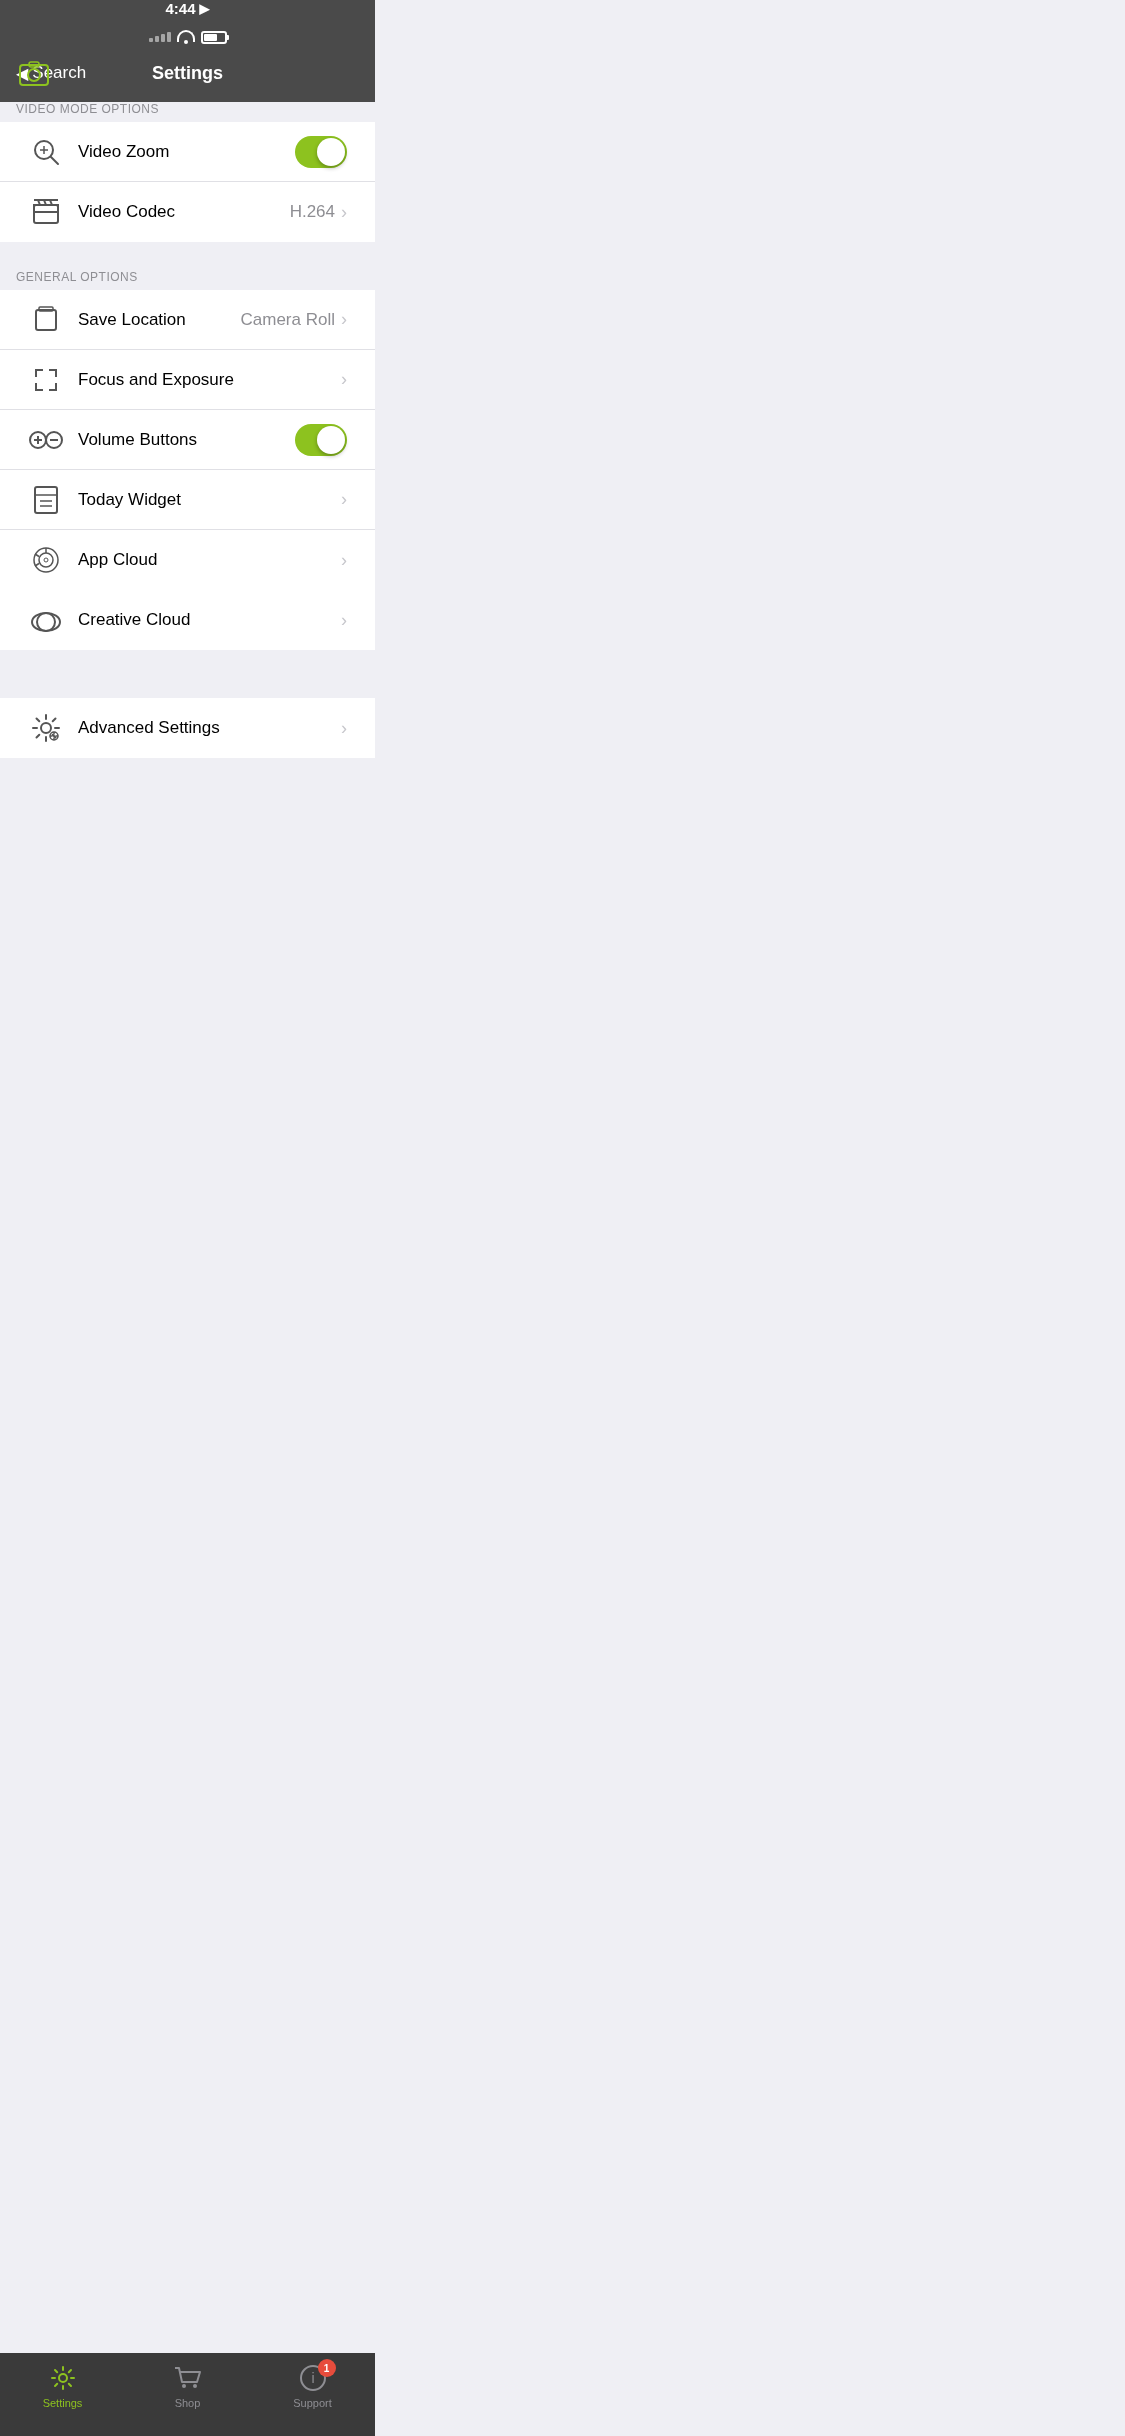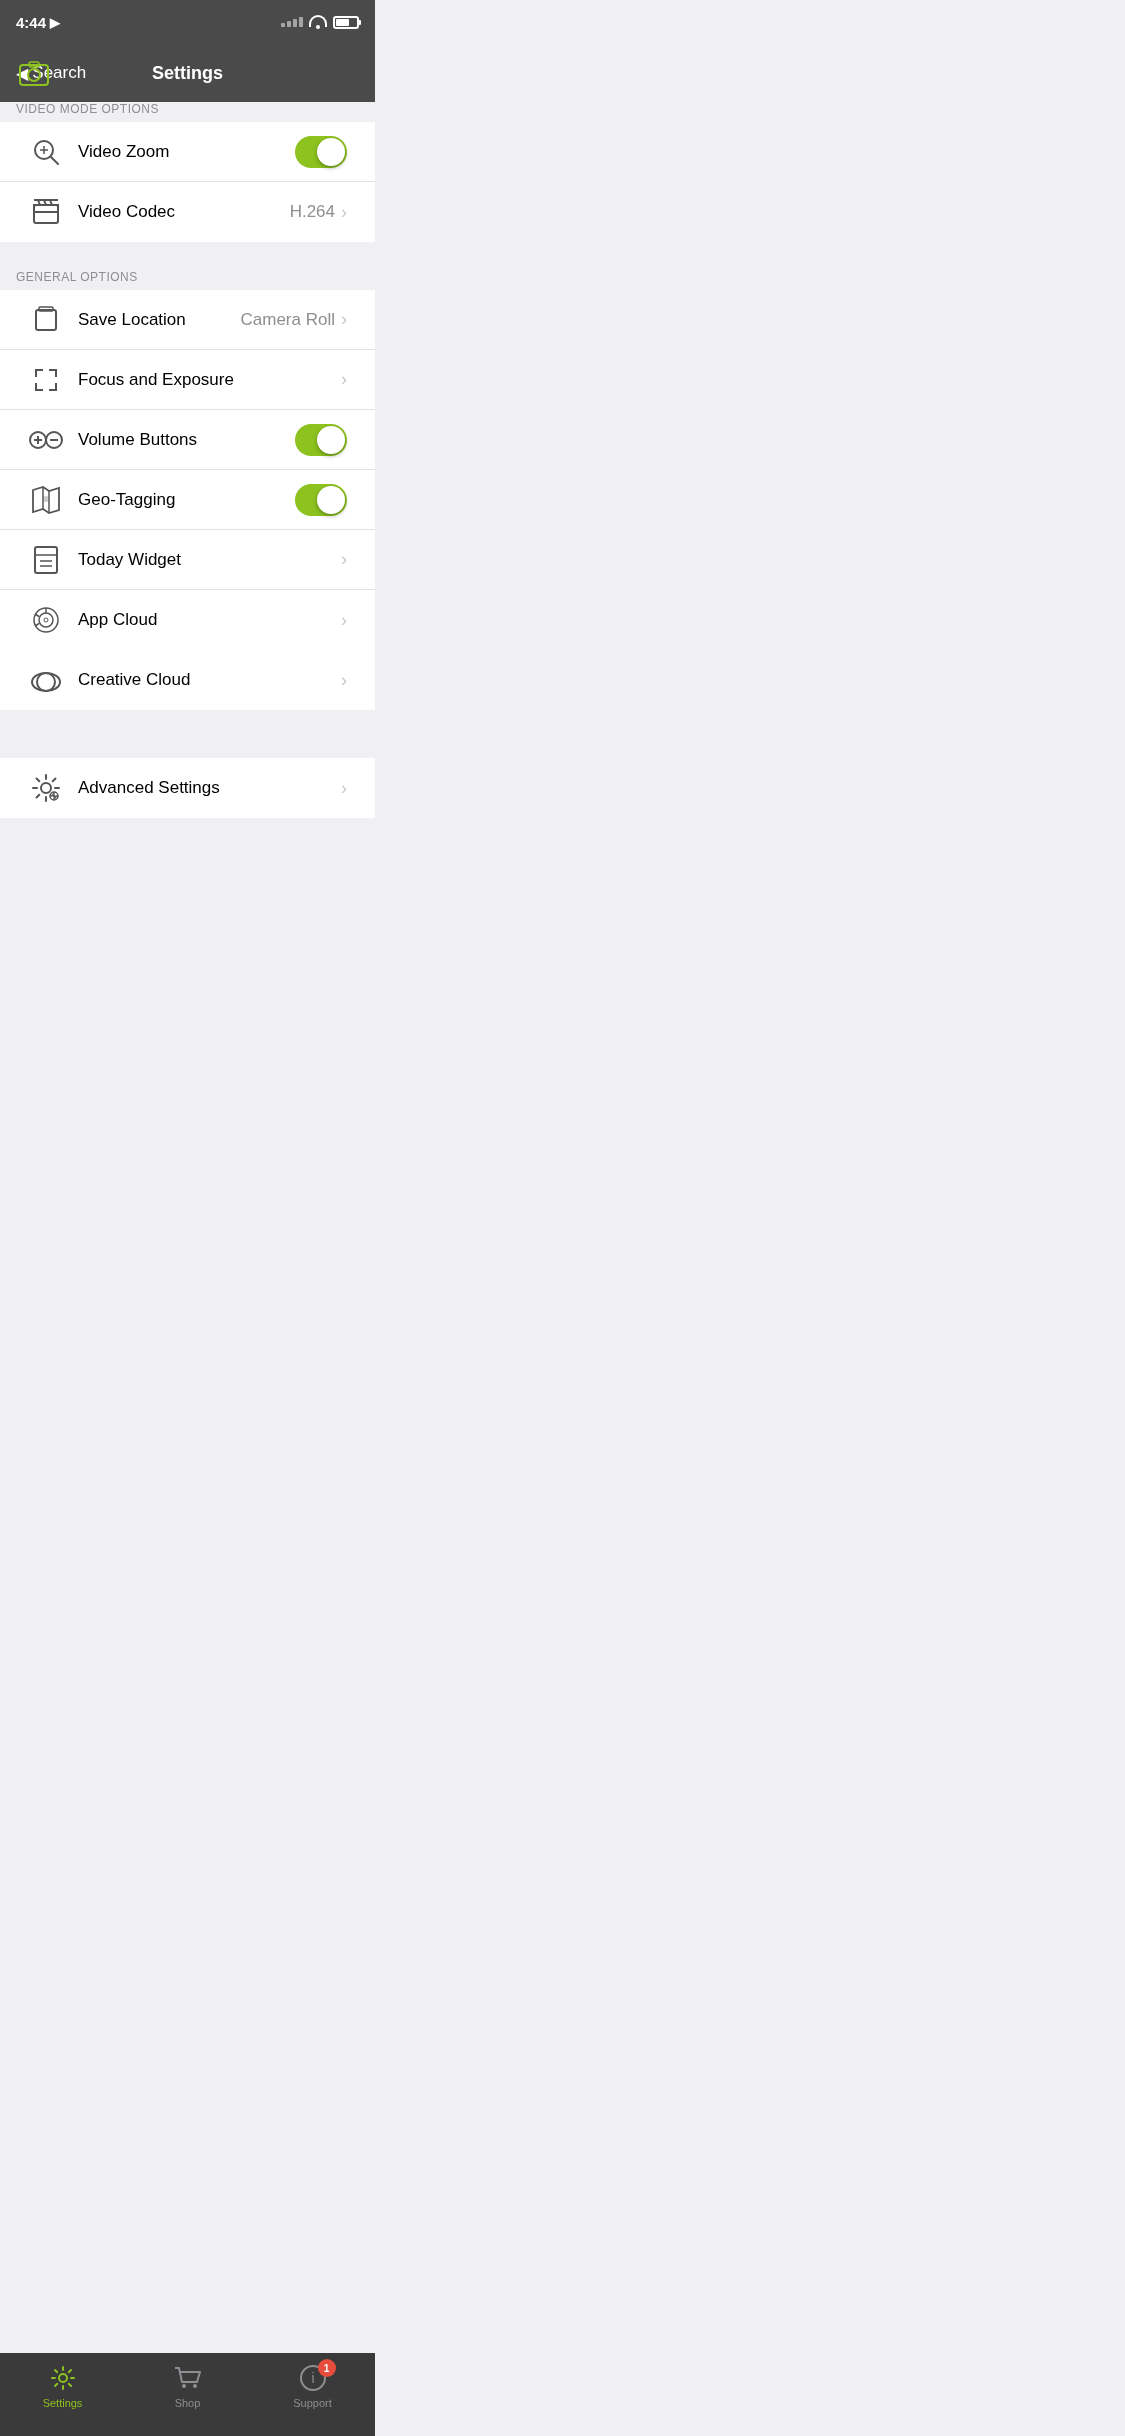--- a/index.html
+++ b/index.html
@@ -16,20 +16,21 @@
 
     
     .status-bar {
       background: #4a4a4a;
       height: 44px;
       display: flex;
       align-items: center;
       justify-content: space-between;
       padding: 0 16px;
       color: white;
+      flex-direction: column;
     }
     .status-left {
       display: flex;
       align-items: center;
       gap: 4px;
       font-size: 15px;
       font-weight: 600;
     }
     .status-time { font-size: 15px; font-weight: 600; }
     .status-right {
@@ -371,34 +372,20 @@
           <circle cx="25" cy="11" r="8" stroke="#555" stroke-width="2"></circle>
           <line x1="21" y1="11" x2="29" y2="11" stroke="#555" stroke-width="2"></line>
         </svg>
       </div>
       <span class="row-label">Volume Buttons</span>
       <div class="toggle on">
         <div class="toggle-knob"></div>
       </div>
     </div>
 
-    <div class="settings-row">
-      <div class="row-icon">
-        <svg width="34" height="30" viewBox="0 0 34 30" fill="none">
-          <polygon points="4,5 14,2 20,6 30,3 30,25 20,28 14,24 4,27" stroke="#555" stroke-width="1.8" fill="none"></polygon>
-          <line x1="14" y1="2" x2="14" y2="24" stroke="#555" stroke-width="1.5"></line>
-          <line x1="20" y1="6" x2="20" y2="28" stroke="#555" stroke-width="1.5"></line>
-          <circle cx="17" cy="14" r="3" fill="#555" opacity="0.3"></circle>
-        </svg>
-      </div>
-      <span class="row-label">Geo-Tagging</span>
-      <div class="toggle on">
-        <div class="toggle-knob"></div>
-      </div>
-    </div>
 
     <div class="settings-row">
       <div class="row-icon">
         <svg width="26" height="30" viewBox="0 0 26 30" fill="none">
           <rect x="2" y="2" width="22" height="26" rx="2" stroke="#555" stroke-width="2"></rect>
           <line x1="2" y1="10" x2="24" y2="10" stroke="#555" stroke-width="1.5"></line>
           <line x1="7" y1="16" x2="19" y2="16" stroke="#555" stroke-width="1.5"></line>
           <line x1="7" y1="21" x2="19" y2="21" stroke="#555" stroke-width="1.5"></line>
         </svg>
       </div>

